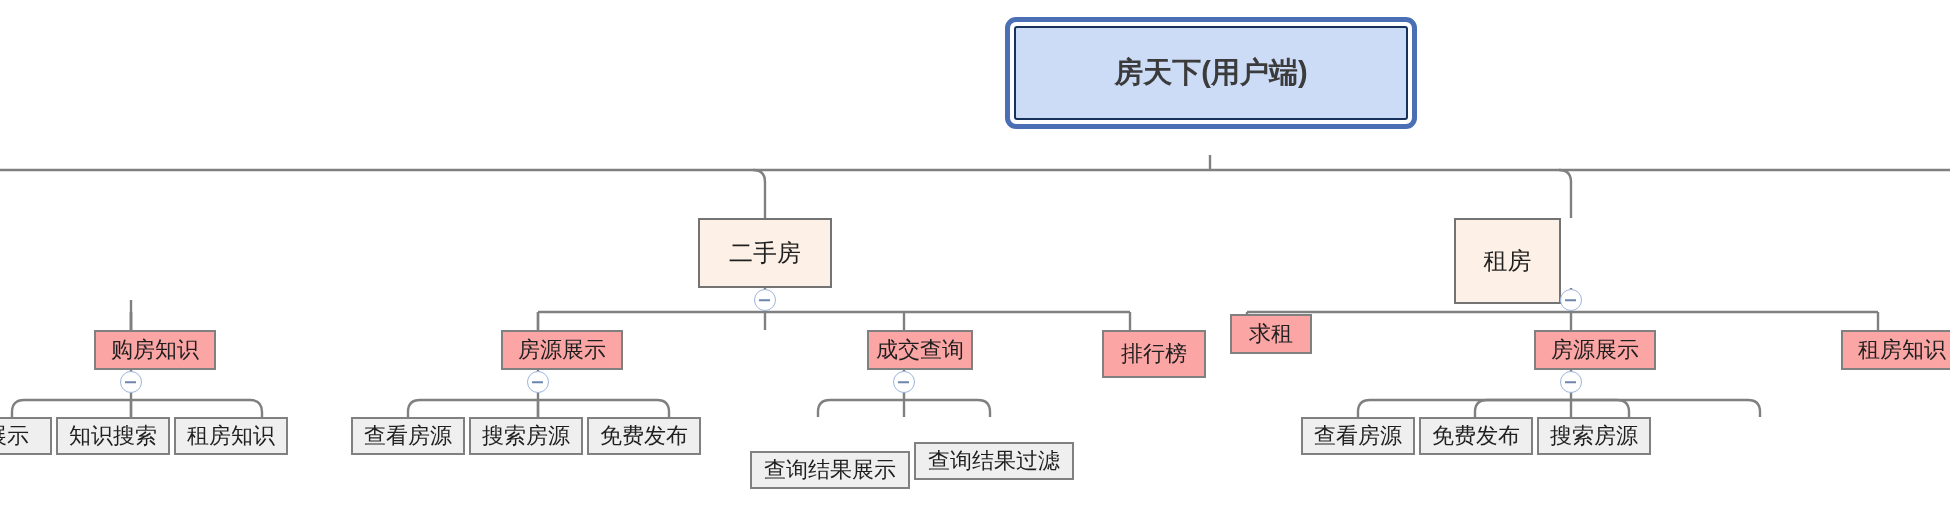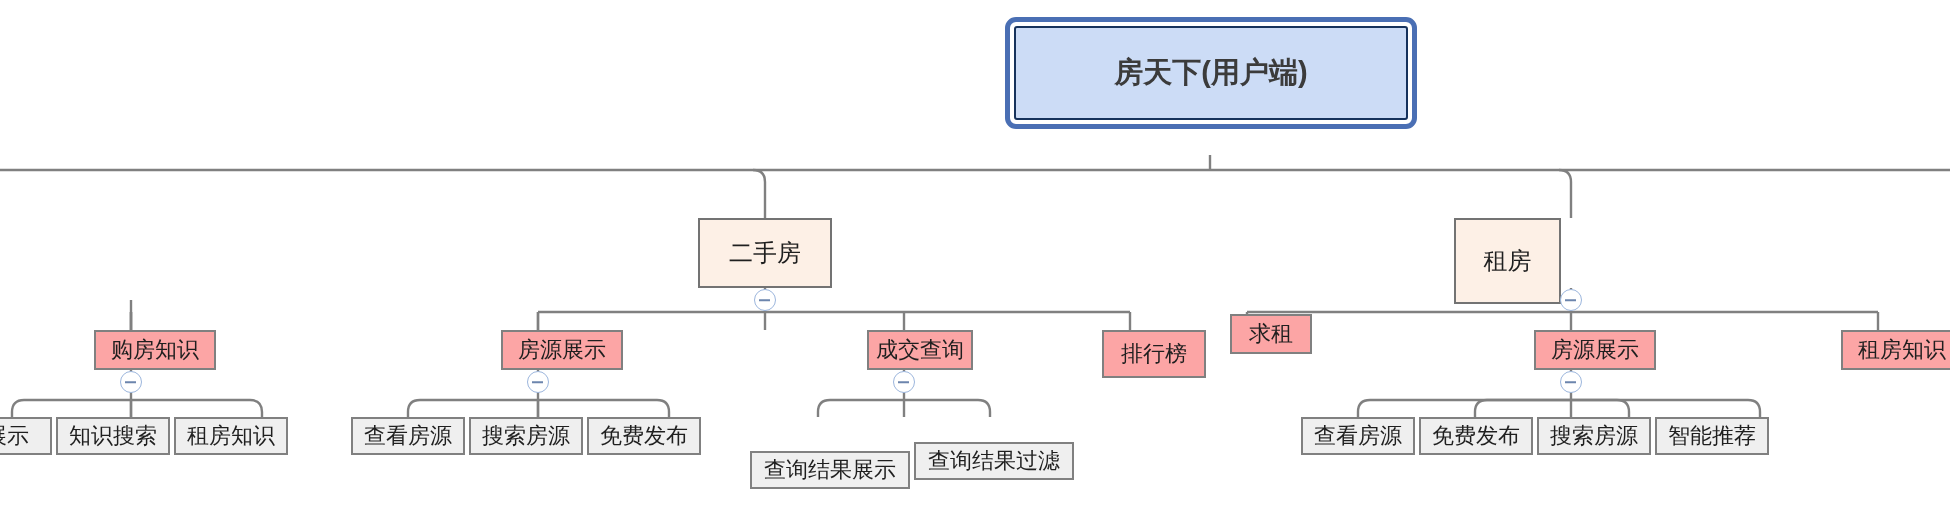--- a/index.html
+++ b/index.html
@@ -195,15 +195,14 @@
   <div class="node leaf" style="left:750px;top:417px;width:160px;height:38px;margin-top:34px;">查询结果展示</div>
 
   <div class="node leaf" style="left:914px;top:417px;width:160px;height:38px;margin-top:25px;">查询结果过滤</div>
 
   <div class="node leaf" style="left:1301px;top:417px;width:114px;height:38px;">查看房源</div>
 
   <div class="node leaf" style="left:1419px;top:417px;width:114px;height:38px;">免费发布</div>
 
   <div class="node leaf" style="left:1537px;top:417px;width:114px;height:38px;">搜索房源</div>
 
-  <div class="node leaf" style="left:1655px;top:417px;width:114px;height:38px;">智能推荐</div>
 
 </div>
 
 </body></html>

